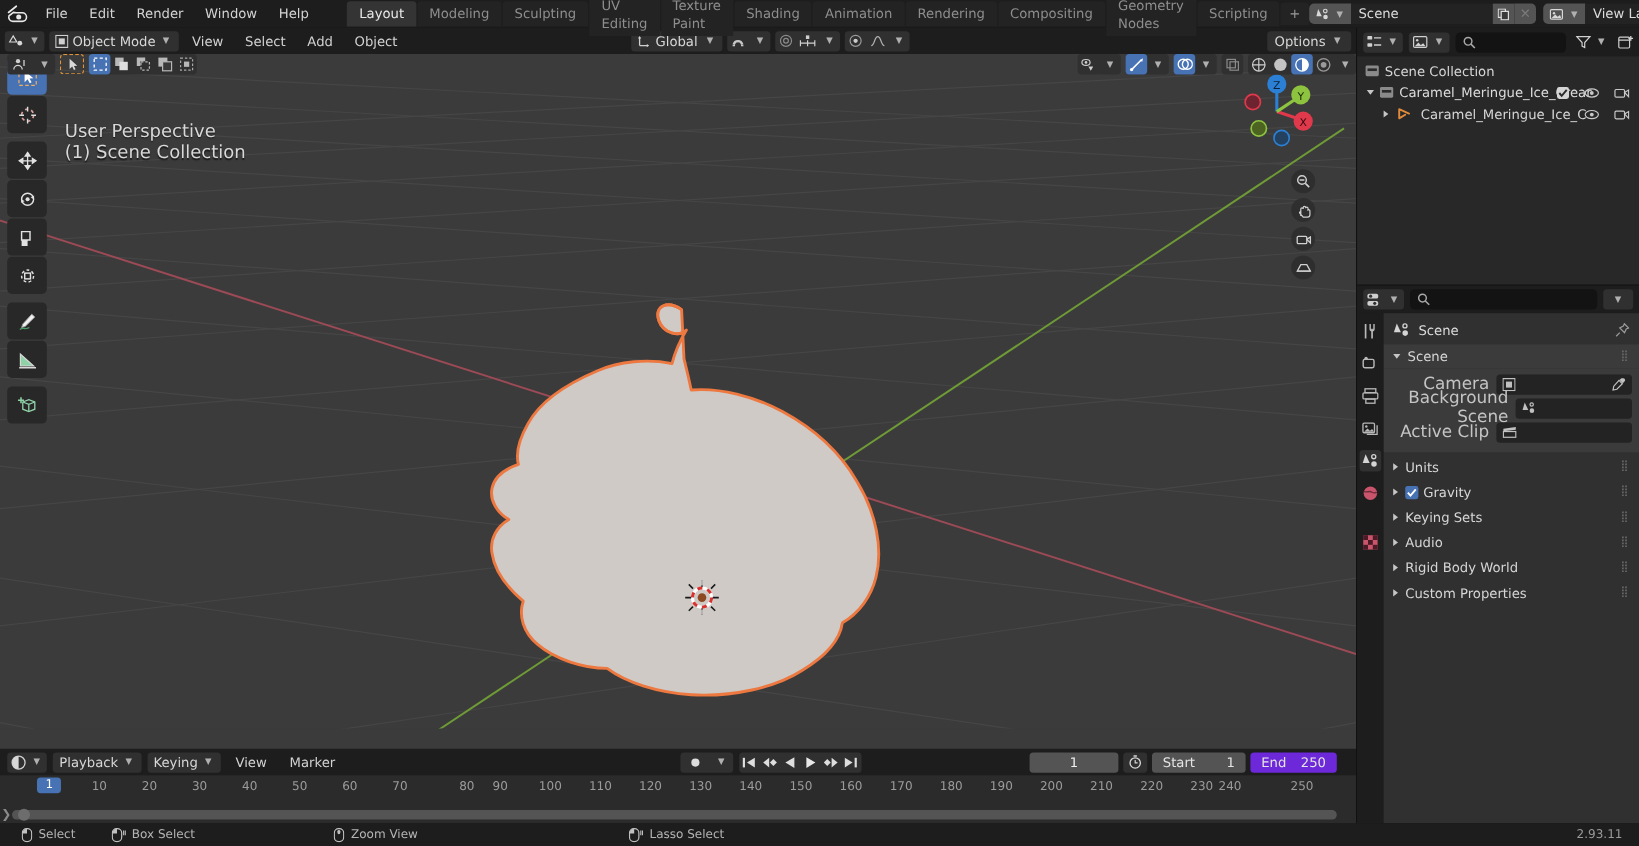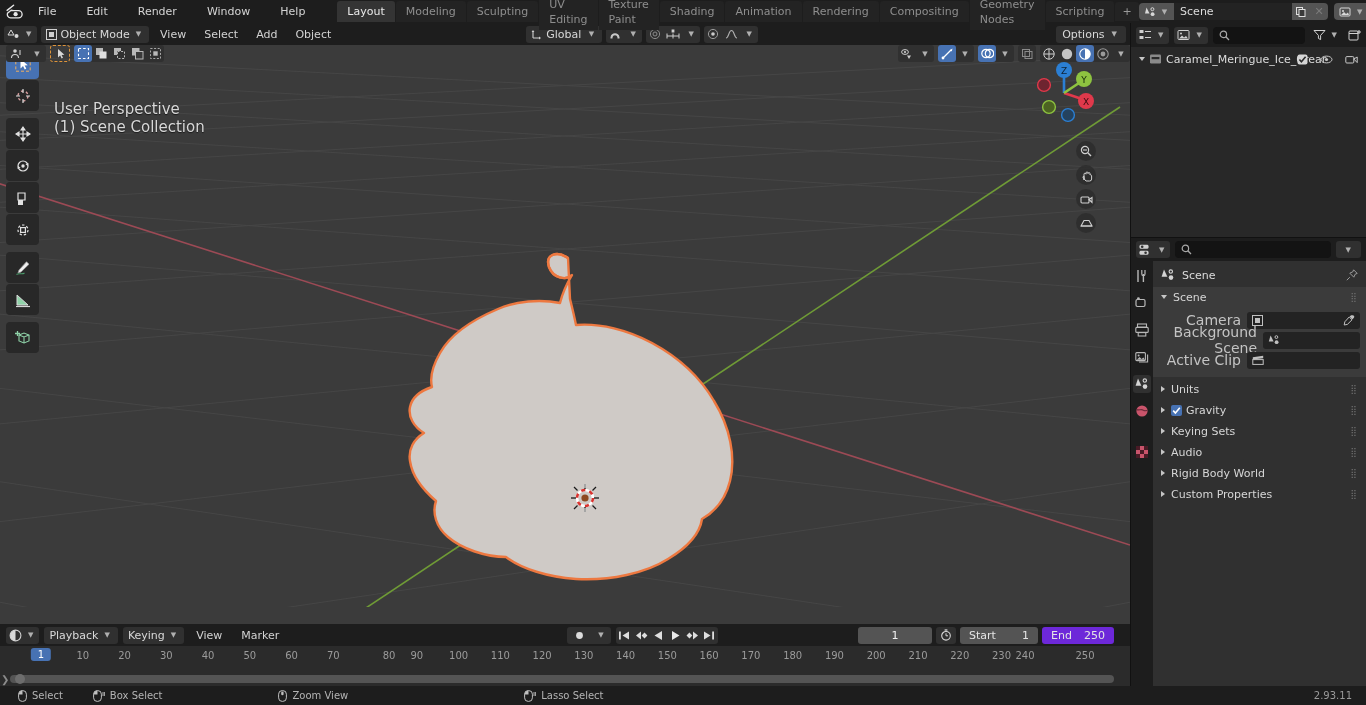--- a/index.html
+++ b/index.html
@@ -9,21 +9,21 @@
     font-family:"DejaVu Sans","Liberation Sans",sans-serif;
     font-size:11px; color:#e5e5e5; position:relative;
     -webkit-font-smoothing:antialiased;
   }
   .app{ width:1366px; height:705px; display:flex; flex-direction:column; background:#181818; }
 
   
   .topbar{ height:23px; background:#1d1d1d; display:flex; align-items:center; padding:0 6px;
            flex:0 0 23px; position:relative; }
   .blender-logo{ width:20px; height:18px; display:flex; align-items:center; justify-content:center; margin-right:6px; }
-  .menu{ display:flex; align-items:center; gap:14px; }
+  .menu{ display:flex; align-items:center; gap:2px; }
   .menu-item{ padding:2px 8px; color:#d4d4d4; font-size:11px; border-radius:3px; line-height:15px; }
   .workspaces{ display:flex; align-items:center; margin-left:24px; gap:1px; }
   .ws{ padding:3px 10px; color:#8e8e8e; font-size:11px; background:#232323; border-radius:3px 3px 0 0; line-height:15px;}
   .ws.active{ background:#343434; color:#e8e8e8; }
   .ws-plus{ padding:3px 7px; color:#9a9a9a; background:#232323; border-radius:3px 3px 0 0; }
   .topright{ margin-left:auto; display:flex; align-items:center; gap:6px; }
   .idblock{ display:flex; align-items:center; background:#1d1d1d; border-radius:4px; height:17px;}
   .idicon{ background:#545454; border-radius:4px 0 0 4px; height:17px; display:flex; align-items:center;
            padding:0 4px 0 5px; gap:3px; }
   .idname{ background:#232323; height:17px; display:flex; align-items:center; padding:0 6px;
@@ -727,20 +727,29 @@
           <div style="display:flex;align-items:center;">
             <svg width="13" height="13" viewBox="0 0 13 13">
                 <rect x="1" y="2" width="9" height="9" rx="1" fill="none" stroke="#d0d0d0" stroke-width="1"></rect>
                 <path d="M1 4.5 h9" stroke="#d0d0d0" stroke-width="1"></path>
                 <path d="M11 1 v4 M9 3 h4" stroke="#d0d0d0" stroke-width="1.1"></path>
               </svg>
           </div>
         </div>
         <div class="ol-body">
 
+          <div class="ol-row" style="padding-left:6px;">
+            <span>
+              <svg width="13" height="12" viewBox="0 0 13 12">
+                  <rect x="1" y="1.5" width="11" height="9" rx="1.2" fill="#8a8a8a"></rect>
+                  <rect x="2.6" y="4" width="7.8" height="2.2" fill="#2b2b2b"></rect>
+                </svg>
+            </span>
+            <span>Scene Collection</span>
+          </div>
 
           <div class="ol-row" style="padding-left:8px;">
             <span class="tri down"></span>
             <span>
               <svg width="13" height="12" viewBox="0 0 13 12">
                   <rect x="1" y="1.5" width="11" height="9" rx="1.2" fill="#8a8a8a"></rect>
                   <rect x="2.6" y="4" width="7.8" height="2.2" fill="#2b2b2b"></rect>
                 </svg>
             </span>
             <span style="color:#dcdcdc;">Caramel_Meringue_Ice_Crear</span>
@@ -759,20 +768,43 @@
               </span>
               <span>
                 <svg width="13" height="11" viewBox="0 0 13 11">
                     <rect x="0.8" y="2.6" width="8" height="6.4" rx="1" fill="none" stroke="#c8c8c8" stroke-width="1"></rect>
                     <path d="M8.8 5 L12.2 3 v5.6z" fill="none" stroke="#c8c8c8" stroke-width="1"></path>
                   </svg>
               </span>
             </span>
           </div>
 
+          <div class="ol-row" style="padding-left:22px;">
+            <span class="tri"></span>
+            <span style="margin-left:3px;">
+              <svg width="13" height="12" viewBox="0 0 13 12">
+                  <path d="M2 2 L2 9.6 M2 2 L10.2 5.6 M2 9.6 L7 6.6" fill="none" stroke="#e08b3c" stroke-width="1.6" stroke-linecap="round"></path>
+                </svg>
+            </span>
+            <span style="margin-left:3px;">Caramel_Meringue_Ice_C</span>
+            <span class="rt" style="right:8px;gap:12px;">
+              <span>
+                <svg width="13" height="11" viewBox="0 0 13 11">
+                    <ellipse cx="6.5" cy="5.5" rx="5.5" ry="3.4" fill="none" stroke="#c8c8c8" stroke-width="1"></ellipse>
+                    <circle cx="6.5" cy="5.5" r="1.6" fill="#c8c8c8"></circle>
+                  </svg>
+              </span>
+              <span>
+                <svg width="13" height="11" viewBox="0 0 13 11">
+                    <rect x="0.8" y="2.6" width="8" height="6.4" rx="1" fill="none" stroke="#c8c8c8" stroke-width="1"></rect>
+                    <path d="M8.8 5 L12.2 3 v5.6z" fill="none" stroke="#c8c8c8" stroke-width="1"></path>
+                  </svg>
+              </span>
+            </span>
+          </div>
         </div>
       </div>
 
       <div class="props">
         <div class="pr-header">
           <div class="hdr-btn" style="padding:0 3px;">
             <svg width="14" height="12" viewBox="0 0 14 12">
                 <rect x="0.5" y="0.8" width="9" height="4" rx="1.4" fill="#cfcfcf"></rect>
                 <circle cx="3.2" cy="2.8" r="1.3" fill="#303030"></circle>
                 <rect x="0.5" y="6.8" width="9" height="4" rx="1.4" fill="#cfcfcf"></rect>

